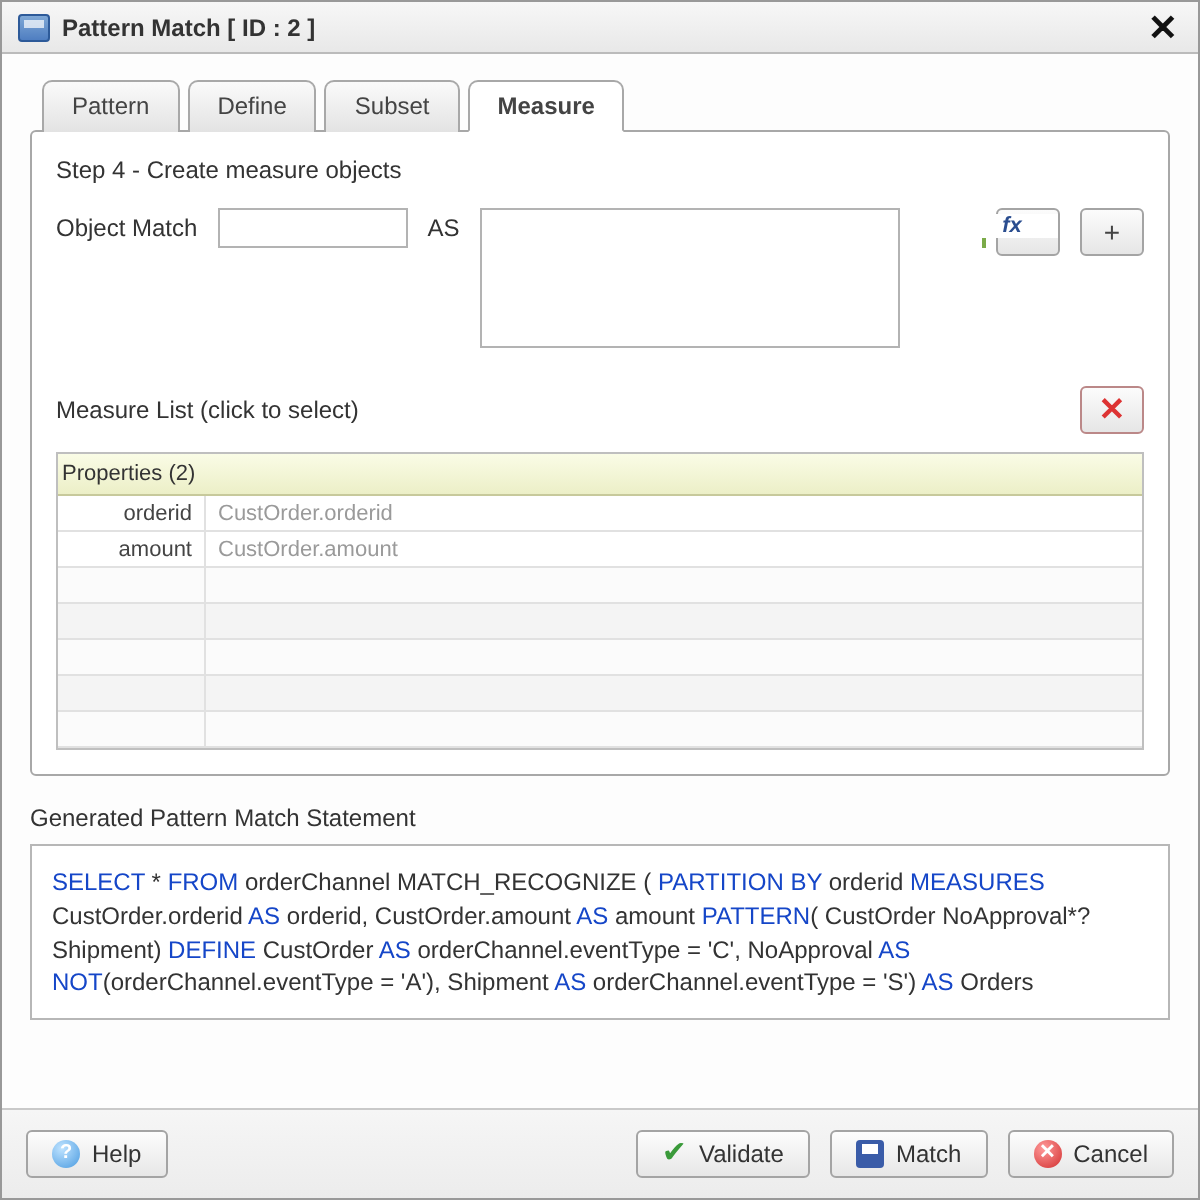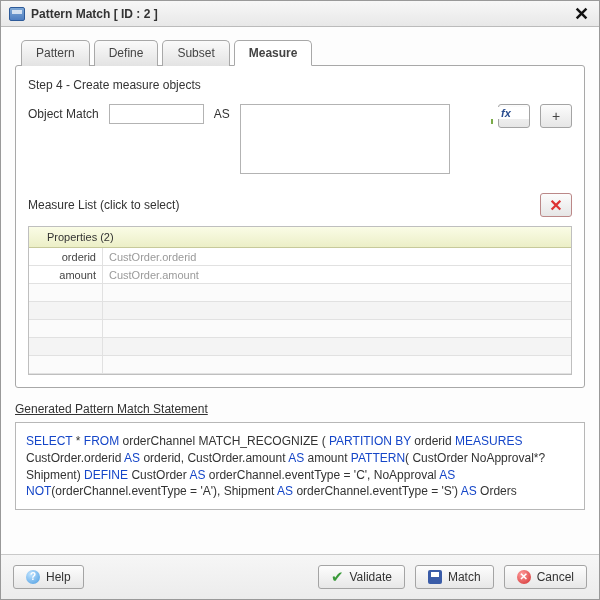--- a/index.html
+++ b/index.html
@@ -140,21 +140,21 @@
 
   .grid {
     border: 1px solid #bfbfbf;
     margin-top:8px;
     width: 100%;
     font-size: 11px;
   }
   .grid .ghead {
     background: linear-gradient(#fafce6,#ecefc7);
     border-bottom: 1px solid #c7c99b;
-    padding: 4px 18px;
+    padding: 4px 2px;
     font-weight: normal;
     color:#333;
   }
   .grid .row {
     display: flex;
     border-bottom: 1px solid #e1e1e1;
     height: 18px;
     align-items: center;
     background:#fff;
   }
@@ -168,21 +168,21 @@
     border-right:1px solid #e1e1e1;
     height:100%;
     display:flex; align-items:center; justify-content:flex-end;
   }
   .grid .cell-value {
     padding-left: 6px;
     color:#9a9a9a;
     flex:1;
   }
 
-  .gen-label { margin: 14px 0 6px 0; color:#333;text-decoration:underline; }
+  .gen-label { margin: 14px 0 6px 0; color:#333; }
   .gen-box {
     border: 1px solid #b7b7b7;
     background:#fff;
     padding: 10px 10px;
     line-height: 1.4;
     font-size: 12px;
     color:#333;
     height: 88px;
     overflow:hidden;
   }

